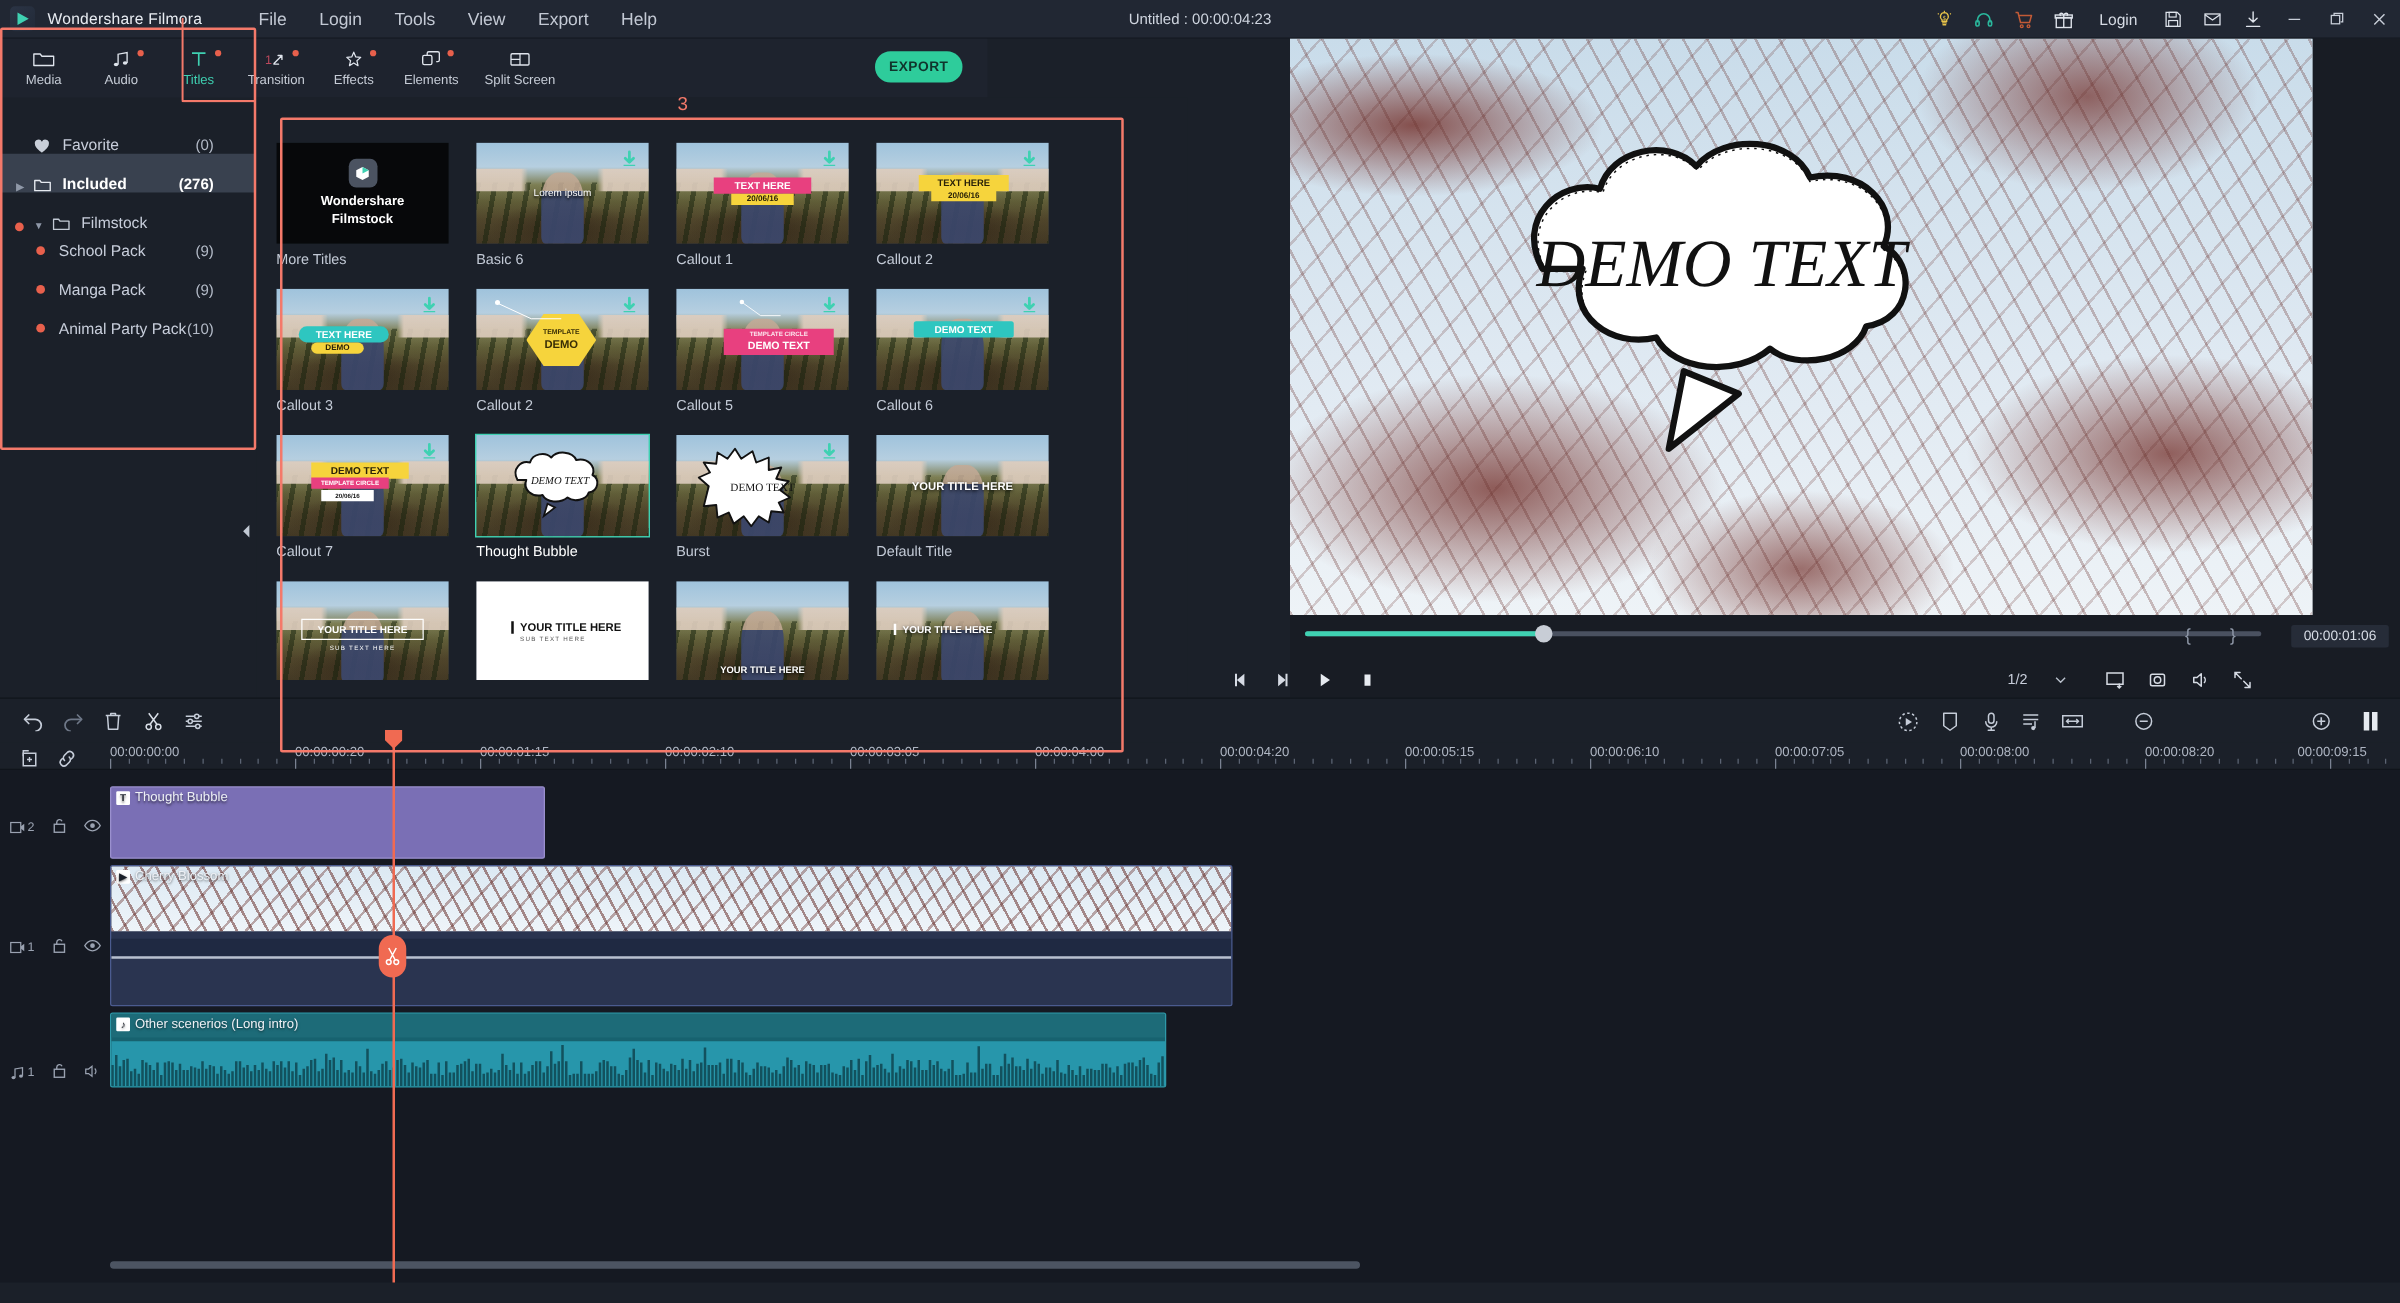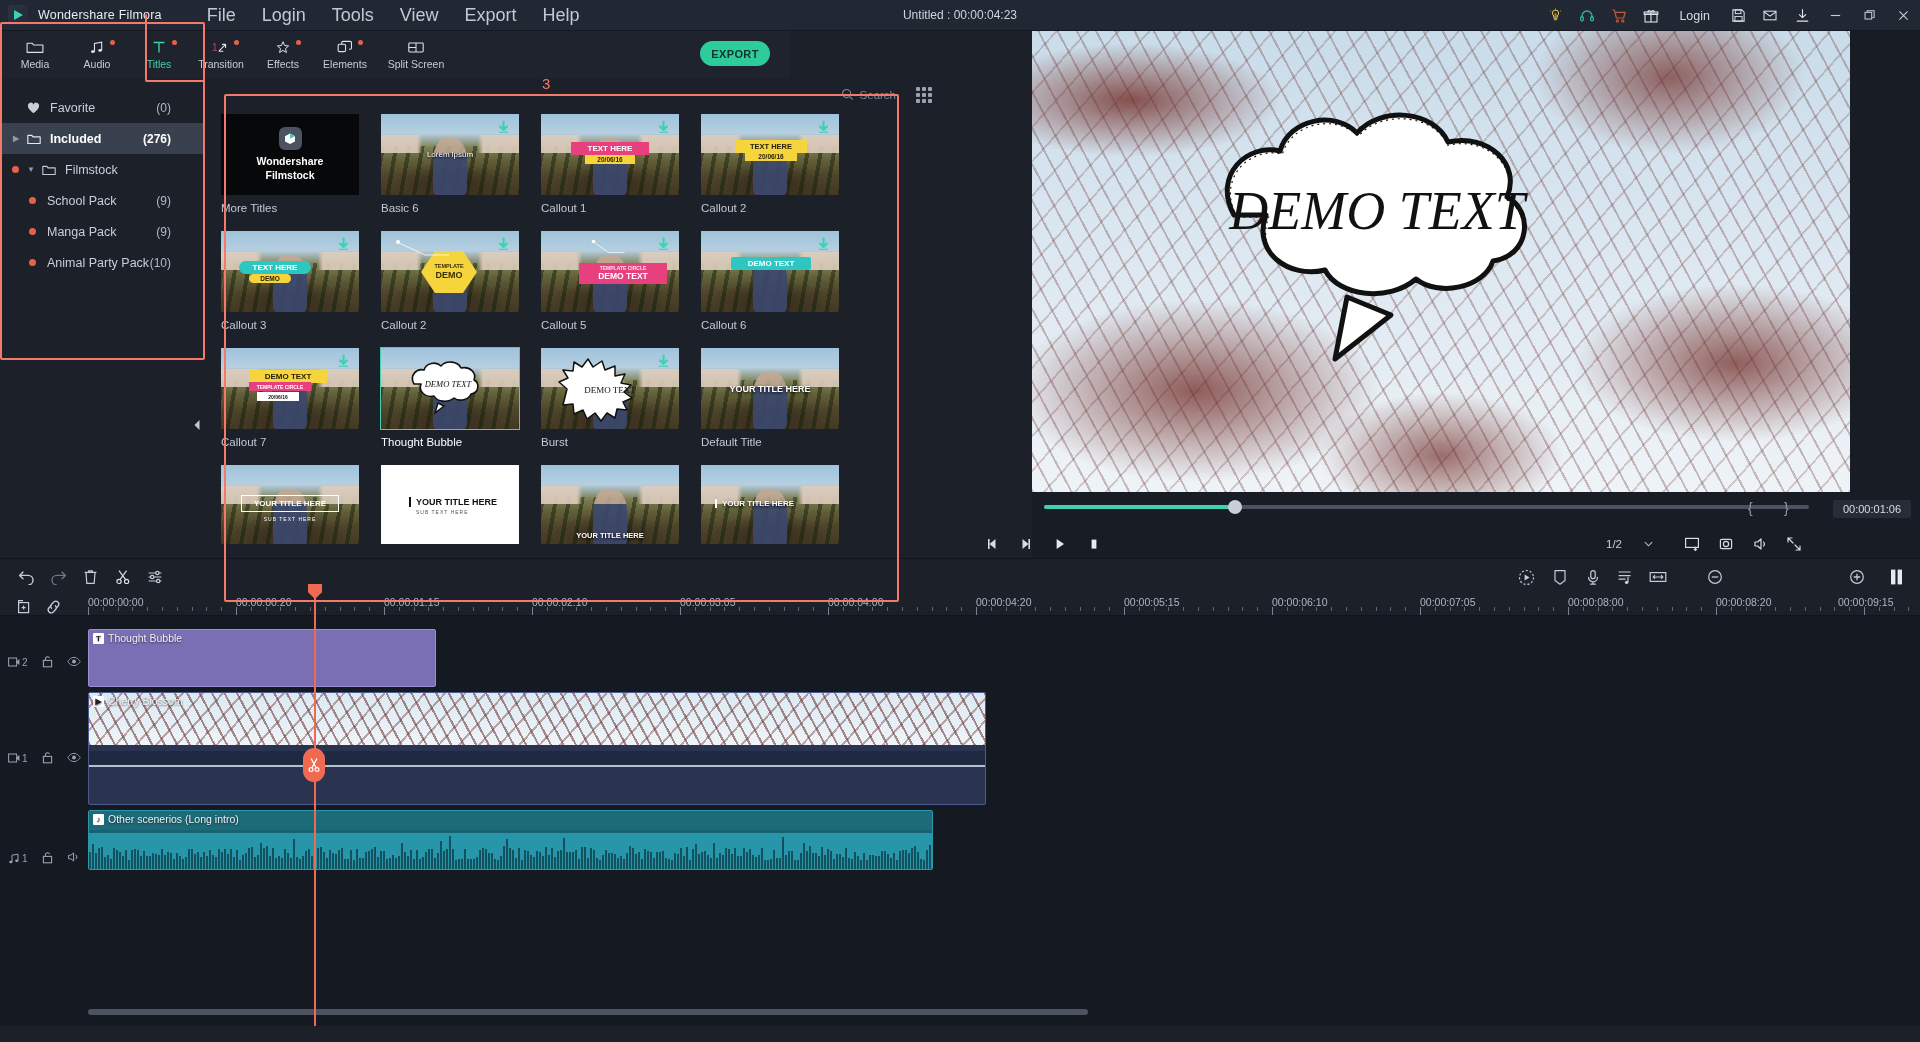--- a/index.html
+++ b/index.html
@@ -16,21 +16,21 @@
   .titlebar {
     position:absolute; left:0; top:0; width:1920px; height:31px;
     background:#212733; display:flex; align-items:center;
     border-bottom:1px solid #141820;
   }
   .logo-box { width:20px; height:20px; margin-left:8px; border-radius:4px;
     background:linear-gradient(135deg,#2b3445,#222a38); display:flex;align-items:center;justify-content:center;}
   .logo-glyph { width:0;height:0;border-left:9px solid #3fd1b2; border-top:5px solid transparent; border-bottom:5px solid transparent; }
   .app-title { margin-left:10px; font-size:12.5px; color:#e8ecf2; letter-spacing:.2px; }
   .menubar { display:flex; margin-left:32px; gap:0px; }
-  .menubar .m { font-size:18px; color:#c3c9d4; padding:4px 13px; cursor:default; }
+  .menubar .m { font-size:14px; color:#c3c9d4; padding:4px 13px; cursor:default; }
   .proj-title { position:absolute; left:50%; transform:translateX(-50%); font-size:12px; color:#cfd5df; }
   .tb-right { position:absolute; right:0; top:0; height:31px; display:flex; align-items:center; gap:0; }
   .tb-icon { width:32px; height:31px; display:flex; align-items:center; justify-content:center; cursor:pointer; }
   .tb-icon svg { display:block; }
   .login-lbl { font-size:12.5px; color:#d6dbe4; padding:0 12px; cursor:pointer; }
   .winbtn { width:34px; height:31px; display:flex; align-items:center; justify-content:center; cursor:pointer; }
 
   
   .tooltabs {
     position:absolute; left:0; top:31px; width:790px; height:47px;
@@ -52,21 +52,21 @@
   
   .libnav { position:absolute; left:0; top:92px; width:205px; height:460px; background:#1b2029; }
   .lnrow { height:31px; display:flex; align-items:center; font-size:12.5px; color:#c8cedb; cursor:pointer; position:relative; }
   .lnrow.sel { background:#39414f; color:#fff; font-weight:bold; }
   .lnrow .arrow { width:16px; text-align:center; font-size:8px; color:#8f98a8; }
   .lnrow .fico { width:19px; display:flex; align-items:center; justify-content:center; }
   .lnrow .txt { flex:1; }
   .lnrow .cnt { margin-right:34px; font-size:12px; color:#b3bac7; }
   .lnrow.sel .cnt { color:#fff; }
   .reddot { width:7px;height:7px;border-radius:50%;background:#e8604c; margin-left:4px; margin-right:4px; flex:0 0 auto;}
-  .indent1 { padding-left:8px; }
+  .indent1 { padding-left:8px;align-items:flex-end; }
   .indent2 { padding-left:25px; }
   .collapse-handle { position:absolute; left:190px; top:320px; width:14px; height:26px;
     display:flex; align-items:center; justify-content:center; cursor:pointer; }
 
   
   .tplpanel { position:absolute; left:205px; top:78px; width:745px; height:480px; background:#1b2029; }
   .tpl-top { position:relative; height:33px; display:flex; align-items:center; justify-content:flex-end; }
   .searchbox { display:flex; align-items:center; gap:6px; margin-right:54px; }
   .searchbox .ph { font-size:11.5px; color:#7d8695; }
   .gridbtn { position:absolute; right:18px; top:9px; width:16px; height:16px; cursor:pointer;
@@ -394,40 +394,20 @@
     </div>
 
     <div class="collapse-handle">
       <svg width="8" height="12" viewBox="0 0 8 12">
           <path d="M6.5 1L1.5 6l5 5z" fill="#c2c9d4"></path>
         </svg>
     </div>
   </div>
 
   <div class="tplpanel">
-    <div class="tpl-top">
-      <div class="searchbox">
-        <svg width="13" height="13" viewBox="0 0 14 14">
-            <circle cx="6" cy="6" r="4.4" fill="none" stroke="#7d8695" stroke-width="1.2"></circle>
-            <path d="M9.4 9.4l3.2 3.2" stroke="#7d8695" stroke-width="1.2"></path>
-          </svg>
-        <span class="ph">Search</span>
-      </div>
-      <div class="gridbtn">
-        <i></i>
-          <i></i>
-          <i></i>
-          <i></i>
-          <i></i>
-          <i></i>
-          <i></i>
-          <i></i>
-          <i></i>
-      </div>
-    </div>
 
     <div class="tplgrid">
 
       <div class="cell">
         <div class="thumb">
           <div class="fs-card">
             <div class="fs-icon">
               <svg width="14" height="14" viewBox="0 0 14 14">
                   <path d="M7 1.6l5 2.6v5.2L7 12 2 9.4V4.2z" fill="#fff"></path>
                   <path d="M7 1.6l5 2.6L7 6.8z" fill="#3fd1b2"></path>

